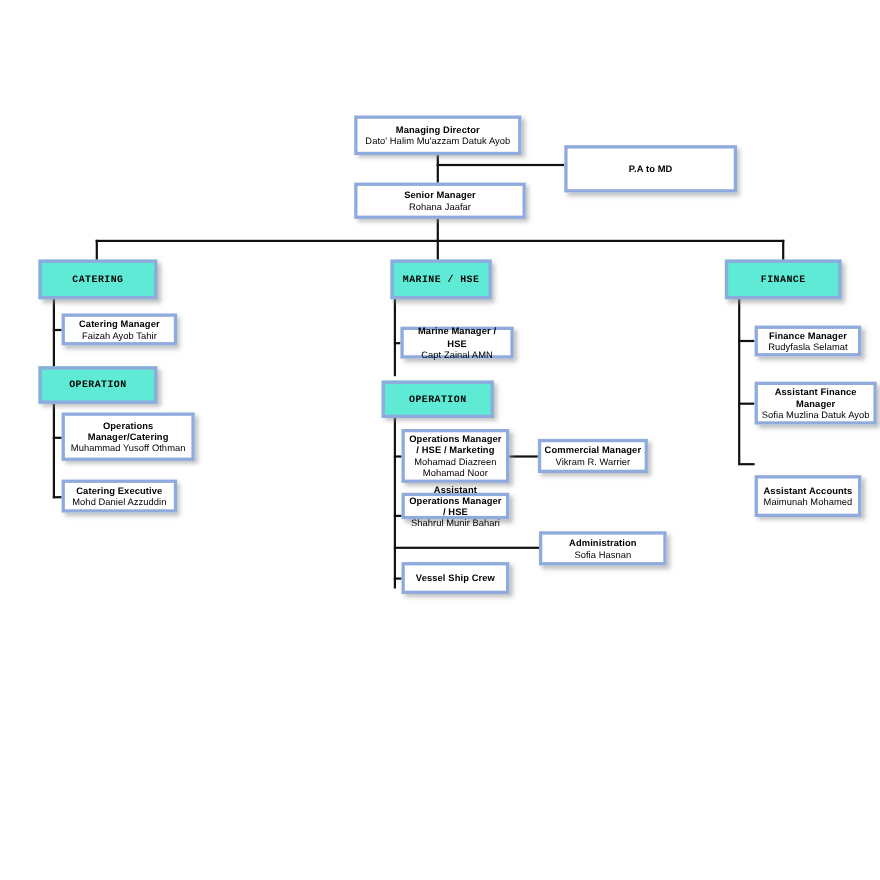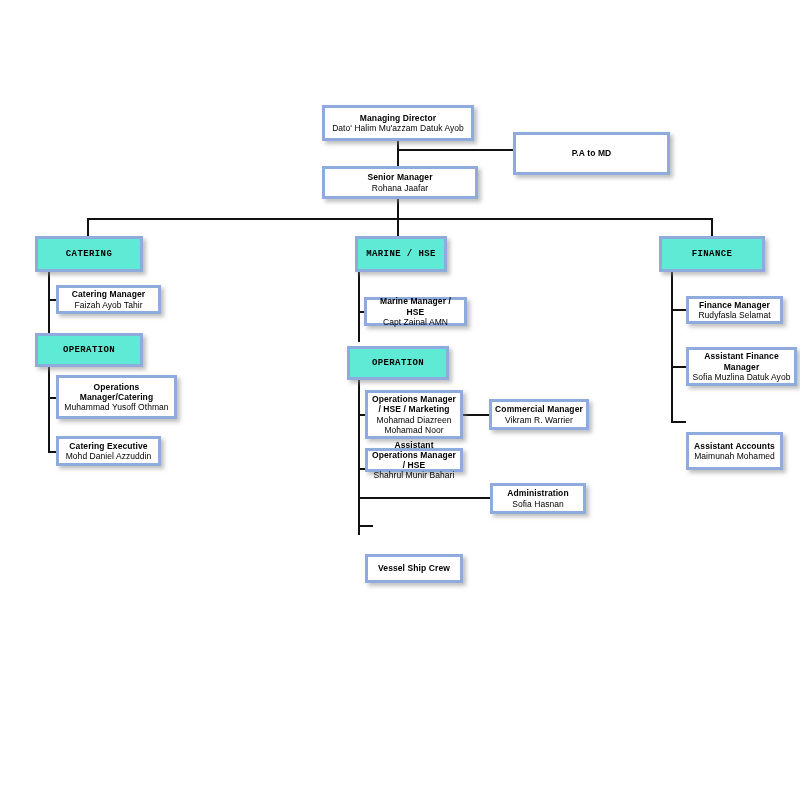--- a/index.html
+++ b/index.html
@@ -167,26 +167,26 @@
   <div class="node" style="left:489px; top:399px; width:100px; height:31px;">
     <span class="title">Commercial Manager</span>
     <span class="person">Vikram R. Warrier</span>
   </div>
 
   <div class="node" style="left:365px; top:448px; width:98px; height:24px;">
     <span class="title">Assistant Operations Manager / HSE</span>
     <span class="person">Shahrul Munir Bahari</span>
   </div>
 
-  <div class="node" style="left:490px; top:483px; width:96px; height:31px;">
+  <div class="node" style="left:490px; top:483px; width:116px; height:31px;">
     <span class="title">Administration</span>
     <span class="person">Sofia Hasnan</span>
   </div>
 
-  <div class="node" style="left:365px; top:511px; width:98px; height:29px;margin-top:43px;">
+  <div class="node" style="left:365px; top:511px; width:98px; height:29px;">
     <span class="title">Vessel Ship Crew</span>
   </div>
 
   <div class="node dept" style="left:659px; top:236px; width:106px; height:36px;">
     <span class="title">FINANCE</span>
   </div>
 
   <div class="node" style="left:686px; top:296px; width:97px; height:28px;">
     <span class="title">Finance Manager</span>
     <span class="person">Rudyfasla Selamat</span>

